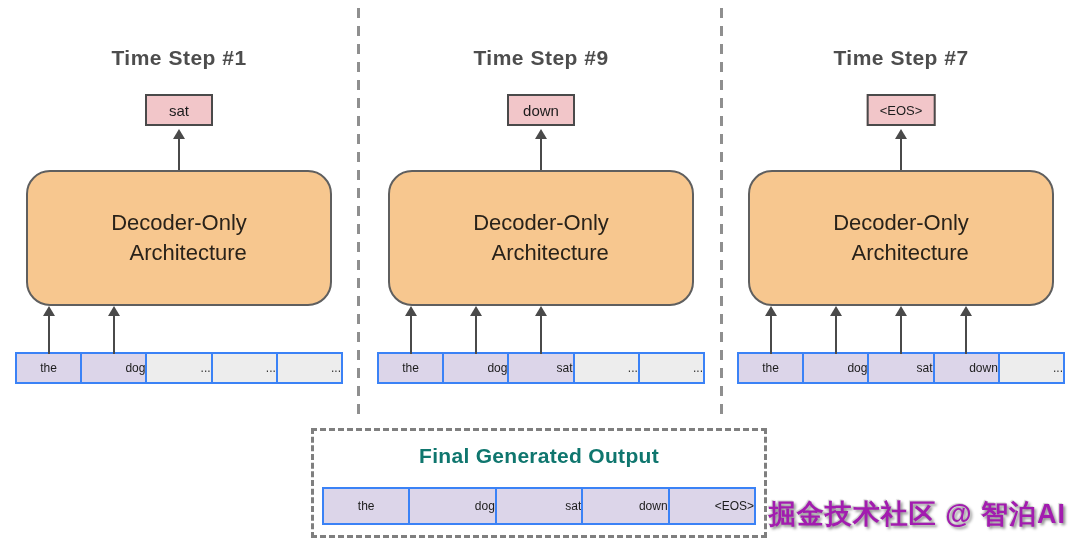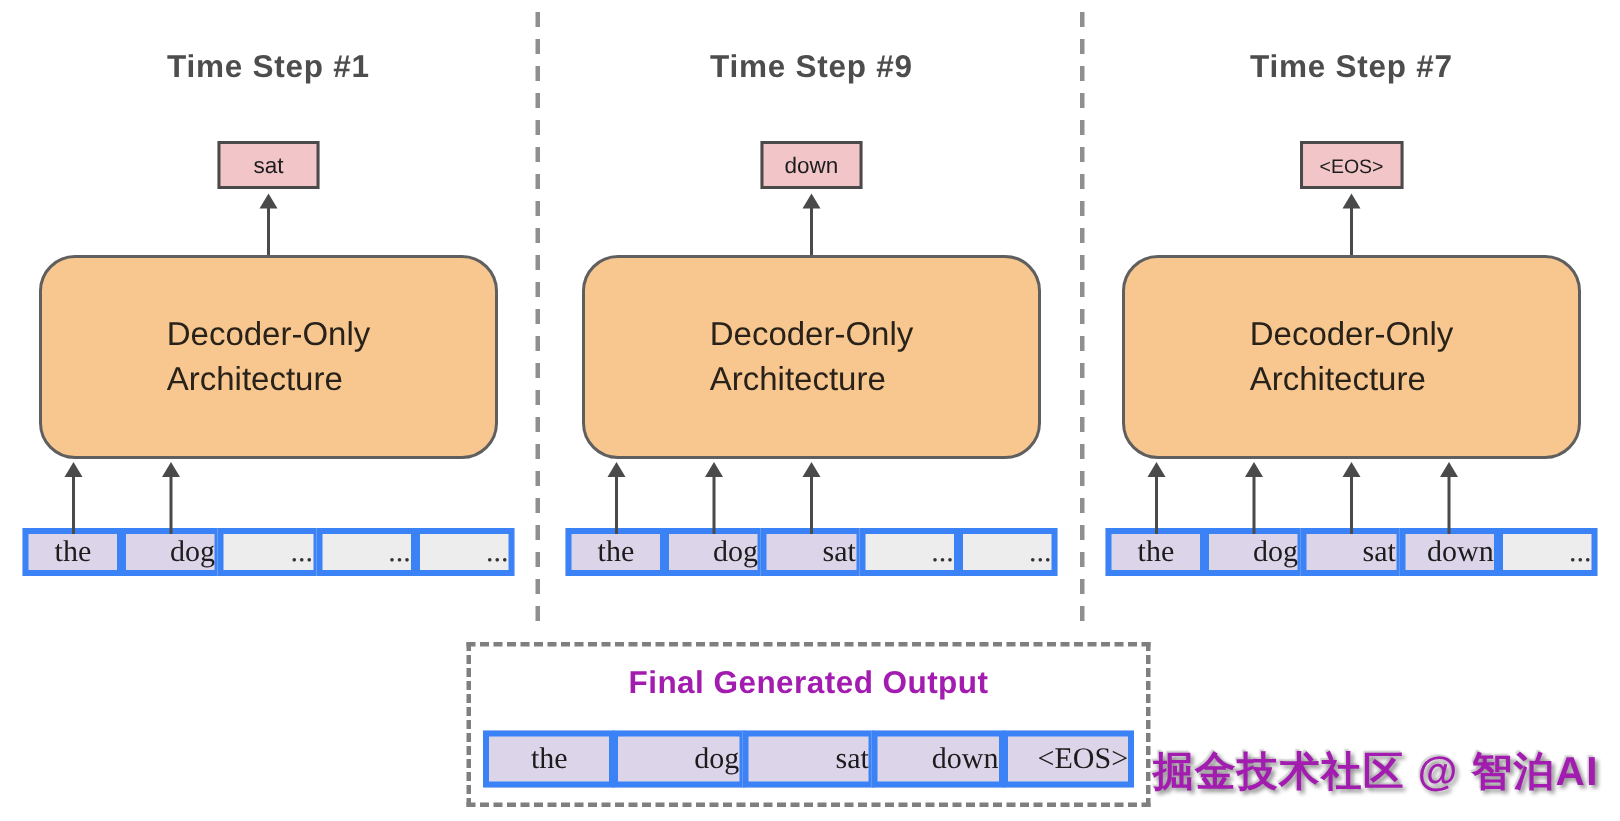--- a/index.html
+++ b/index.html
@@ -7,21 +7,21 @@
     position:relative;width:1080px;height:547px;background:#ffffff;overflow:hidden;
     font-family:"Liberation Sans","DejaVu Sans",sans-serif;
   }
   
   .panel{position:absolute;top:0;height:420px;}
   #panel-1{left:0;width:358px;}
   #panel-2{left:360px;width:362px;}
   #panel-3{left:722px;width:358px;}
 
   .panel-title{
-    position:absolute;top:33px;left:0;width:100%;text-align:center;
+    position:absolute;top:46px;left:0;width:100%;text-align:center;
     font-size:21px;font-weight:bold;color:#4d4d4d;letter-spacing:.5px;
   }
   .output-token{
     position:absolute;top:94px;left:50%;transform:translateX(-50%);
     min-width:42px;height:28px;padding:0 11px;
     background:#f2c6c9;border:2px solid #4a4a4a;
     display:flex;align-items:center;justify-content:center;
     font-size:15px;color:#1c1c1c;white-space:nowrap;
   }
   .up-arrow{position:absolute;width:14px;}
@@ -33,30 +33,30 @@
   .up-arrow::after{
     content:"";position:absolute;top:8px;bottom:0;left:50%;transform:translateX(-50%);
     width:2px;background:#4a4a4a;
   }
   .arrow-out{top:129px;left:50%;height:41px;margin-left:-7px;}
 
   .decoder-box{
     position:absolute;top:170px;left:50%;transform:translateX(-50%);
     width:302px;height:132px;border-radius:24px;
     background:#f7c78f;border:2px solid #5f5f5f;
-    display:flex;align-items:center;justify-content:center;text-align:left;
+    display:flex;align-items:center;justify-content:center;text-align:right;
     font-size:22px;line-height:30px;color:#29221a;white-space:pre-line;
   }
   .token-row{
     position:absolute;top:352px;left:50%;transform:translateX(-50%);
     width:328px;height:32px;display:flex;
   }
   .cell{
     position:relative;flex:1;display:flex;align-items:center;justify-content:center;
-    border:4px solid #3b82f6;font-size:20px;color:#1c1c1c;font-family:Liberation Serif, serif;
+    border:2px solid #3b82f6;font-size:12px;color:#1c1c1c;
   }
   .cell + .cell{margin-left:-2px;justify-content:flex-end;}
   .cell[data-kind="word"]{background:#dcd5e9;}
   .cell[data-kind="ellipsis"]{background:#ededed;color:#333;}
   .cell .cell-arrow{display:none;}
   .cell[data-kind="word"] .cell-arrow{display:block;top:-48px;height:48px;left:50%;margin-left:-7px;}
 
   
   .v-sep{
     position:absolute;top:8px;height:410px;width:3px;
@@ -65,21 +65,21 @@
   #sep-1{left:357px;}
   #sep-2{left:720px;}
 
   
   #final-box{
     position:absolute;left:311px;top:428px;width:456px;height:110px;
     border:3px dashed #7f7f7f;box-sizing:border-box;
   }
   #final-title{
     position:absolute;top:13px;left:0;width:100%;text-align:center;
-    font-size:21px;font-weight:bold;color:#a21caf;letter-spacing:.3px;
+    font-size:21px;font-weight:bold;color:#0f766e;letter-spacing:.3px;
   }
   #final-row{
     position:absolute;top:56px;left:50%;transform:translateX(-50%);
     width:434px;height:38px;display:flex;
   }
   #final-row .cell{background:#dcd5e9;}
 
   
   #watermark{
     position:absolute;right:14px;bottom:15px;

